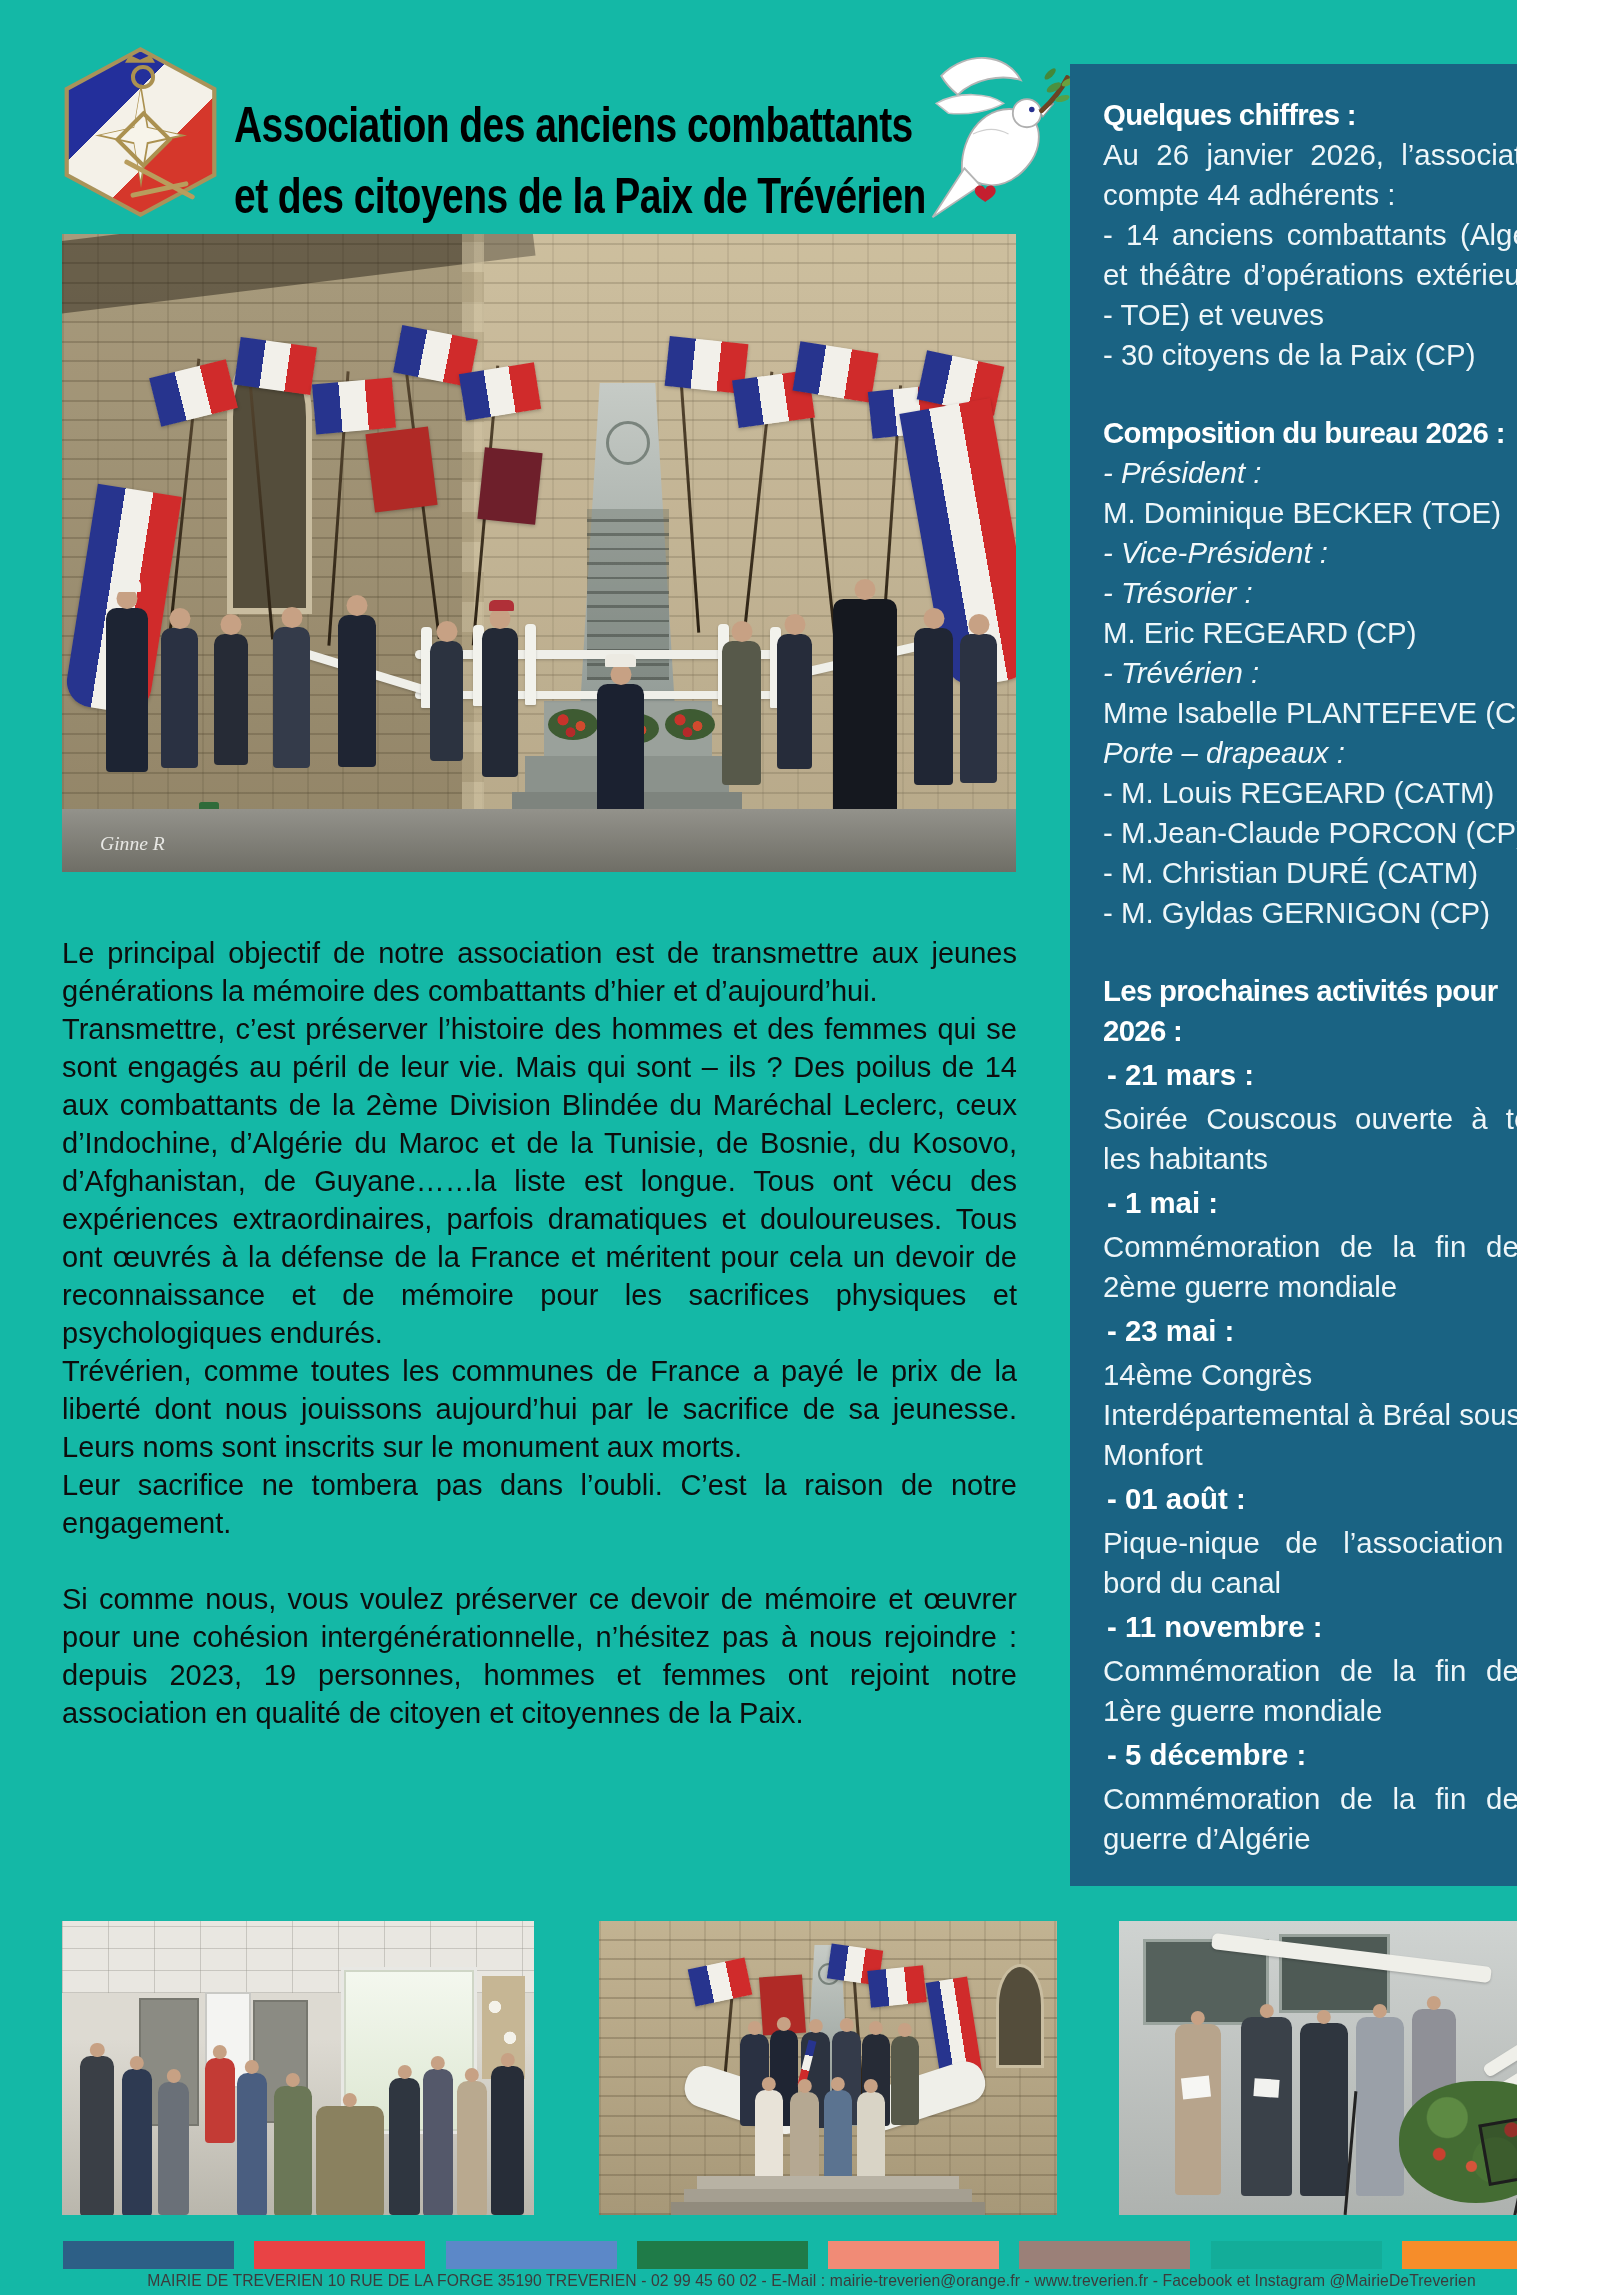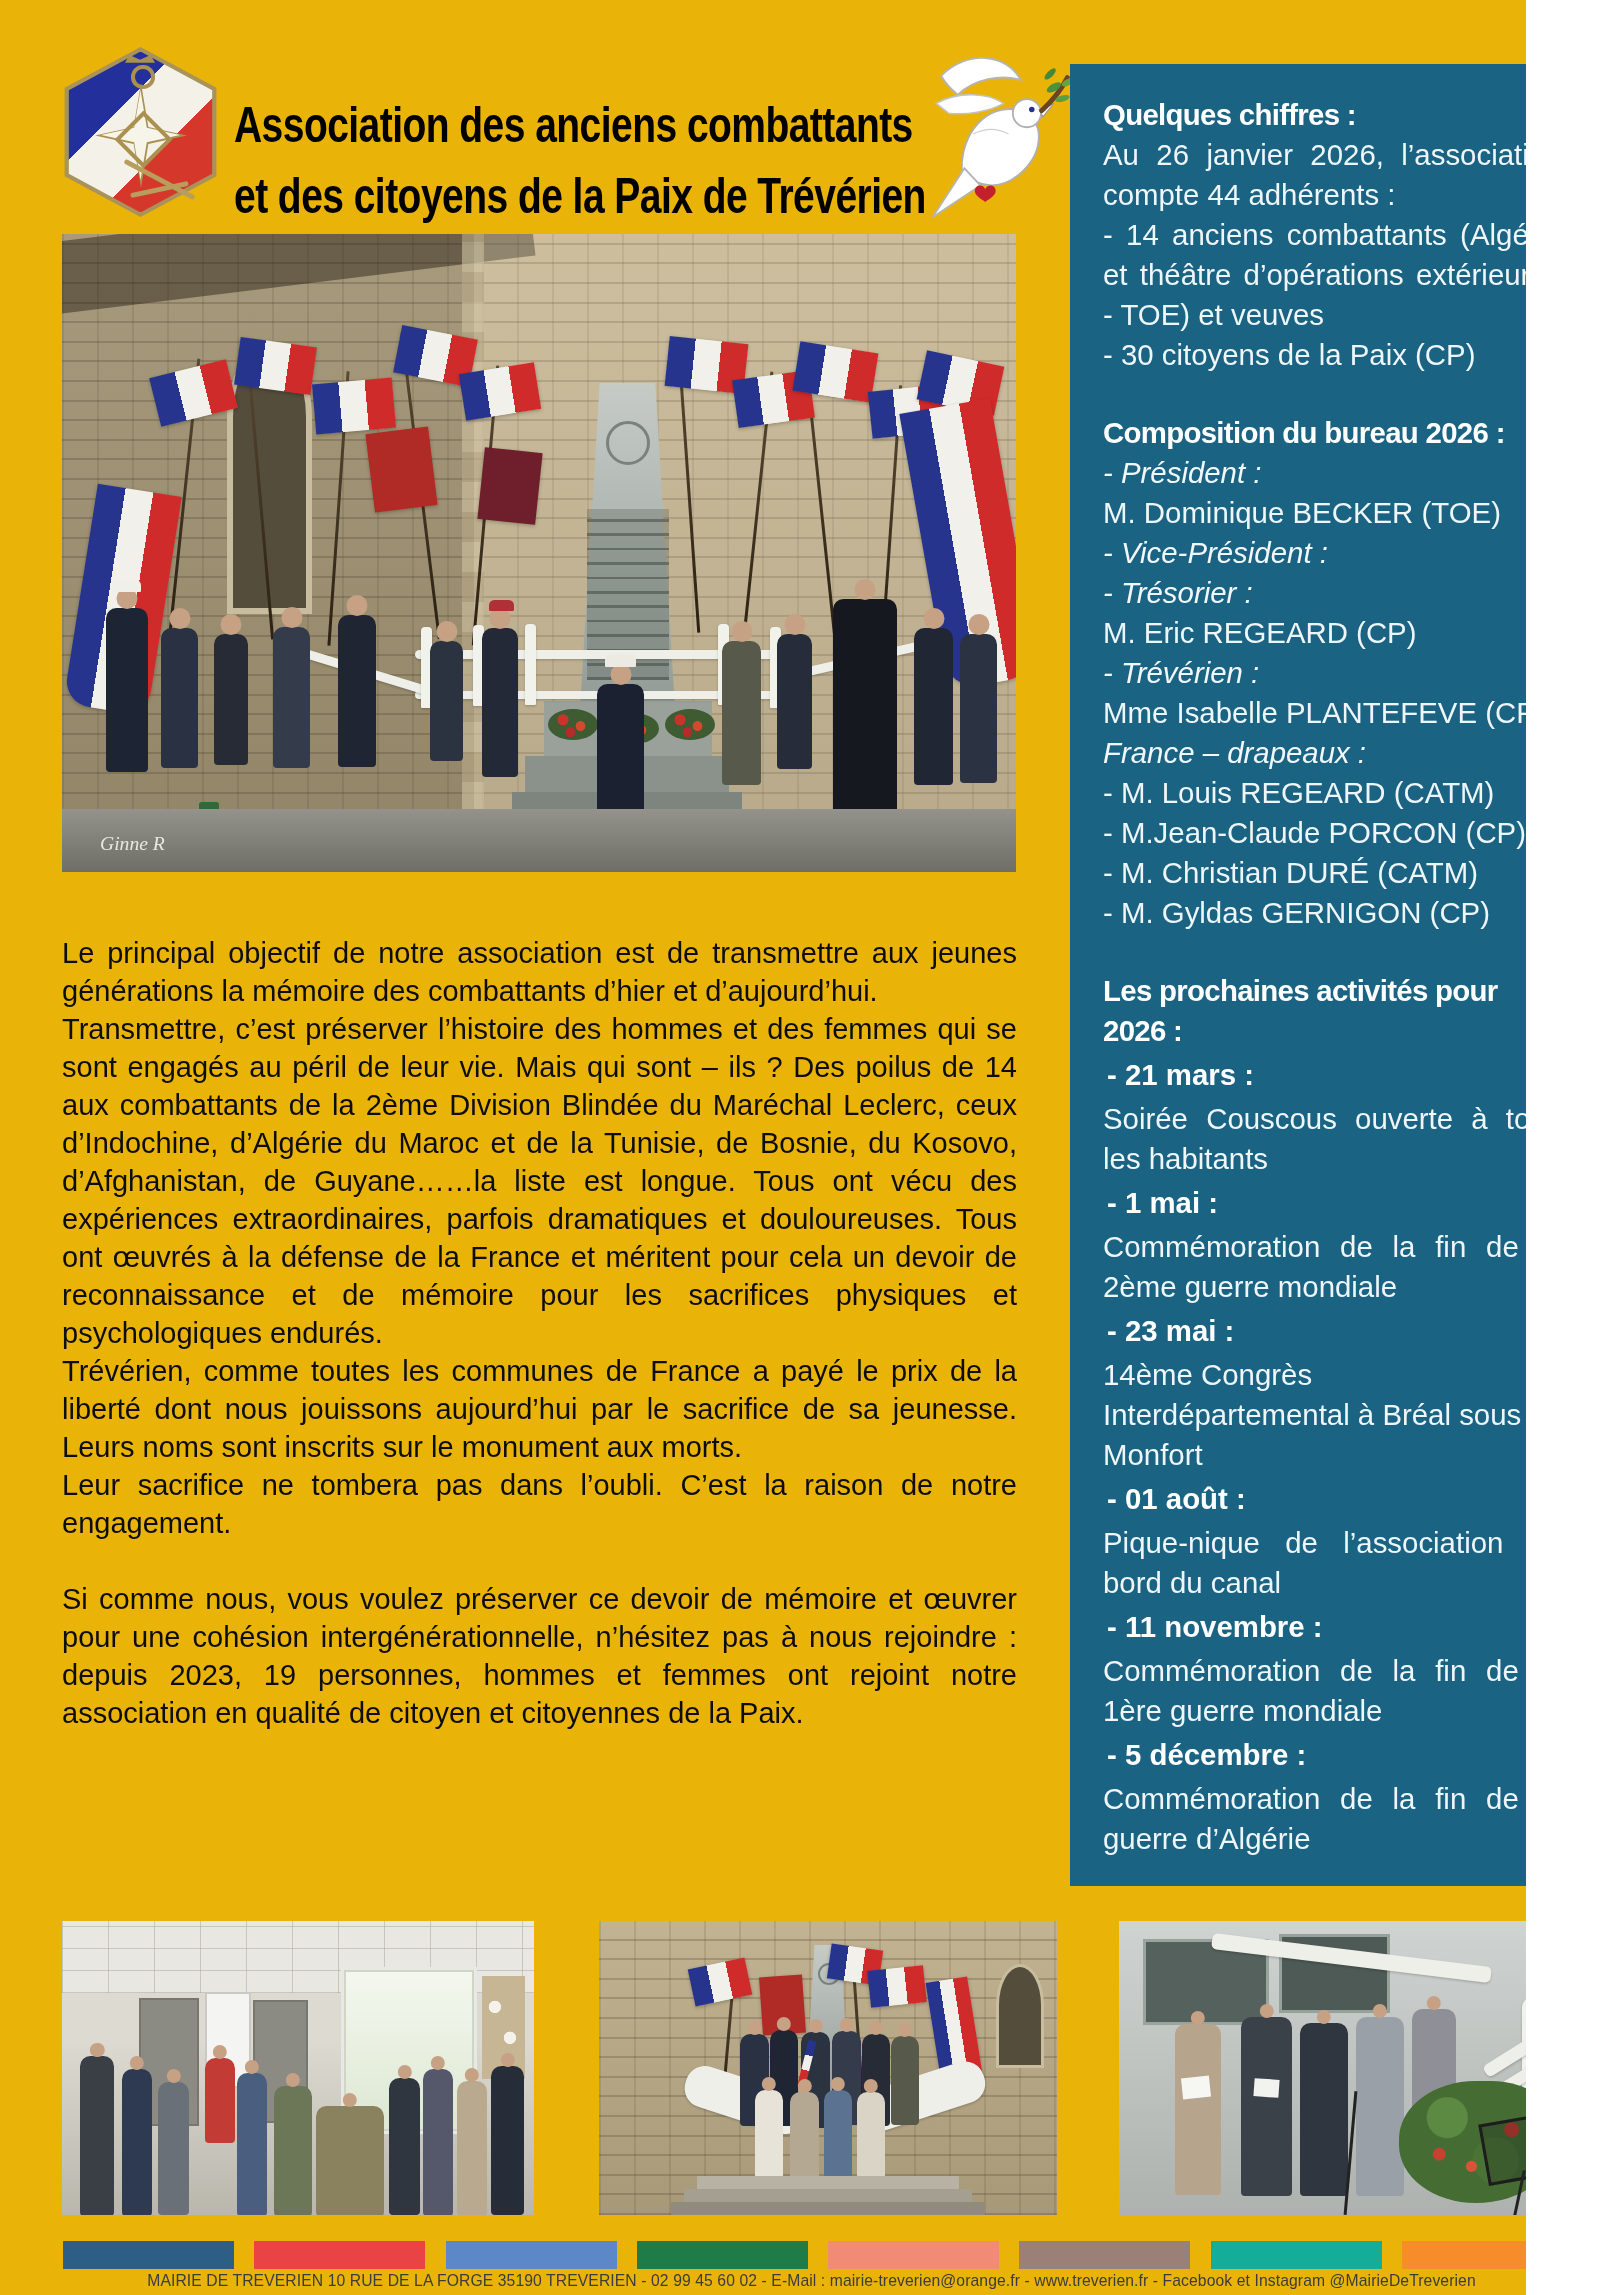--- a/index.html
+++ b/index.html
@@ -1,17 +1,17 @@
 <!DOCTYPE html>
 <html lang="fr" style="font-size:10.5px"><head>
 <meta charset="utf-8">
 <style>
   html,body{margin:0;padding:0;background:#fff;}
-  .page{position:relative;width:1517px;height:2295px;background:#eab308;overflow:hidden;
-        font-family:"Liberation Sans","DejaVu Sans",sans-serif;color:#111;padding-left:9px;}
+  .page{position:relative;width:1517px;height:2295px;background:#14b8a6;overflow:hidden;
+        font-family:"Liberation Sans","DejaVu Sans",sans-serif;color:#111;}
 
   
   .logo{position:absolute;left:58px;top:47px;width:165px;height:170px;}
   .hex-outer{position:absolute;inset:0;background:#a9935a;
              clip-path:polygon(50% 0,96% 24%,96% 76%,50% 100%,4% 76%,4% 24%);}
   .hex-inner{position:absolute;inset:4.6px;
              clip-path:polygon(50% 0,96% 24%,96% 76%,50% 100%,4% 76%,4% 24%);
              background:linear-gradient(135deg,#232f9b 0 36%,#f4f1e8 36% 62%,#d5372b 62% 100%);}
   .star-gold{position:absolute;left:37px;top:36px;width:92px;height:105px;background:#ab9150;
              clip-path:polygon(50% 0,58% 42%,100% 50%,58% 58%,50% 100%,42% 58%,0 50%,42% 42%);}
@@ -160,21 +160,21 @@
 
     <section>
       <h2 class="sb-h">Composition du bureau 2026 :</h2>
       <p class="sb-role">- Président :</p>
       <p class="sb-p">M. Dominique BECKER (TOE)</p>
       <p class="sb-role">- Vice-Président :</p>
       <p class="sb-role">- Trésorier :</p>
       <p class="sb-p">M. Eric REGEARD (CP)</p>
       <p class="sb-role">- Trévérien :</p>
       <p class="sb-p">Mme Isabelle PLANTEFEVE (CP)</p>
-      <p class="sb-role">France – drapeaux :</p>
+      <p class="sb-role">Porte – drapeaux :</p>
       <p class="sb-p">- M. Louis REGEARD (CATM)</p>
       <p class="sb-p">- M.Jean-Claude PORCON (CP)</p>
       <p class="sb-p">- M. Christian DURÉ (CATM)</p>
       <p class="sb-p">- M. Gyldas GERNIGON (CP)</p>
     </section>
 
     <div class="sb-gap"></div>
 
     <section>
       <h2 class="sb-h">Les prochaines activités pour 2026 :</h2>

